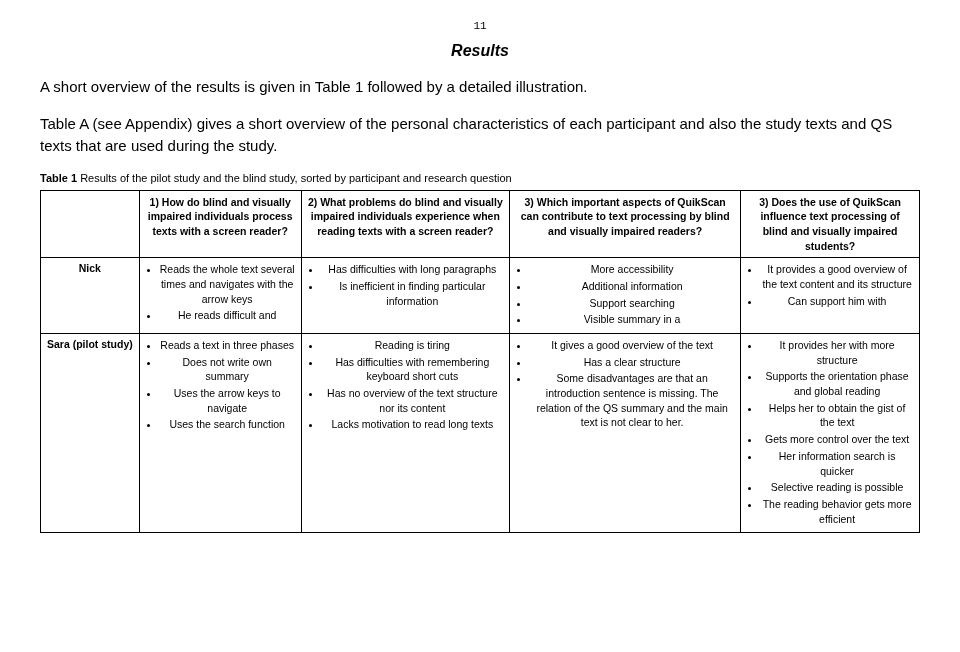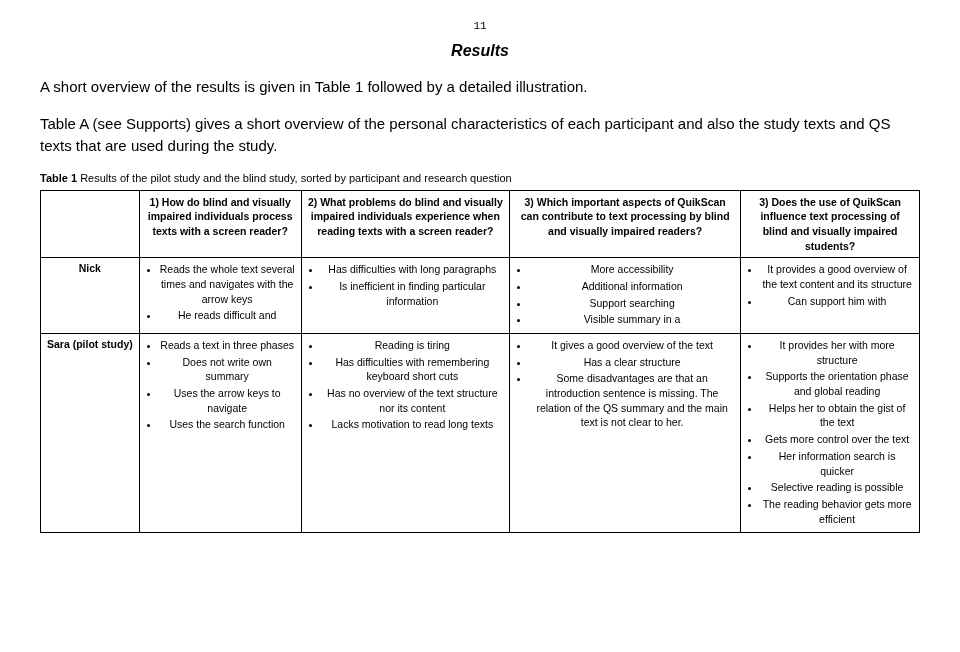--- a/index.html
+++ b/index.html
@@ -68,21 +68,21 @@
     }
   </style>
 </head>
 <body>
 
 <div class="page-number">11</div>
 
 <h1 class="results-title">Results</h1>
 
 <p class="intro-text">A short overview of the results is given in Table 1 followed by a detailed illustration.</p>
-<p class="intro-text">Table A (see Supports) gives a short overview of the personal characteristics of each participant and also the study texts and QS texts that are used during the study.</p>
+<p class="intro-text">Table A (see Appendix) gives a short overview of the personal characteristics of each participant and also the study texts and QS texts that are used during the study.</p>
 
 <p class="table-caption">
   <strong>Table 1</strong>
   <span>Results of the pilot study and the blind study, sorted by participant and research question</span>
 </p>
 
 <table>
   <thead>
     <tr>
       <td class="empty-header"></td>

